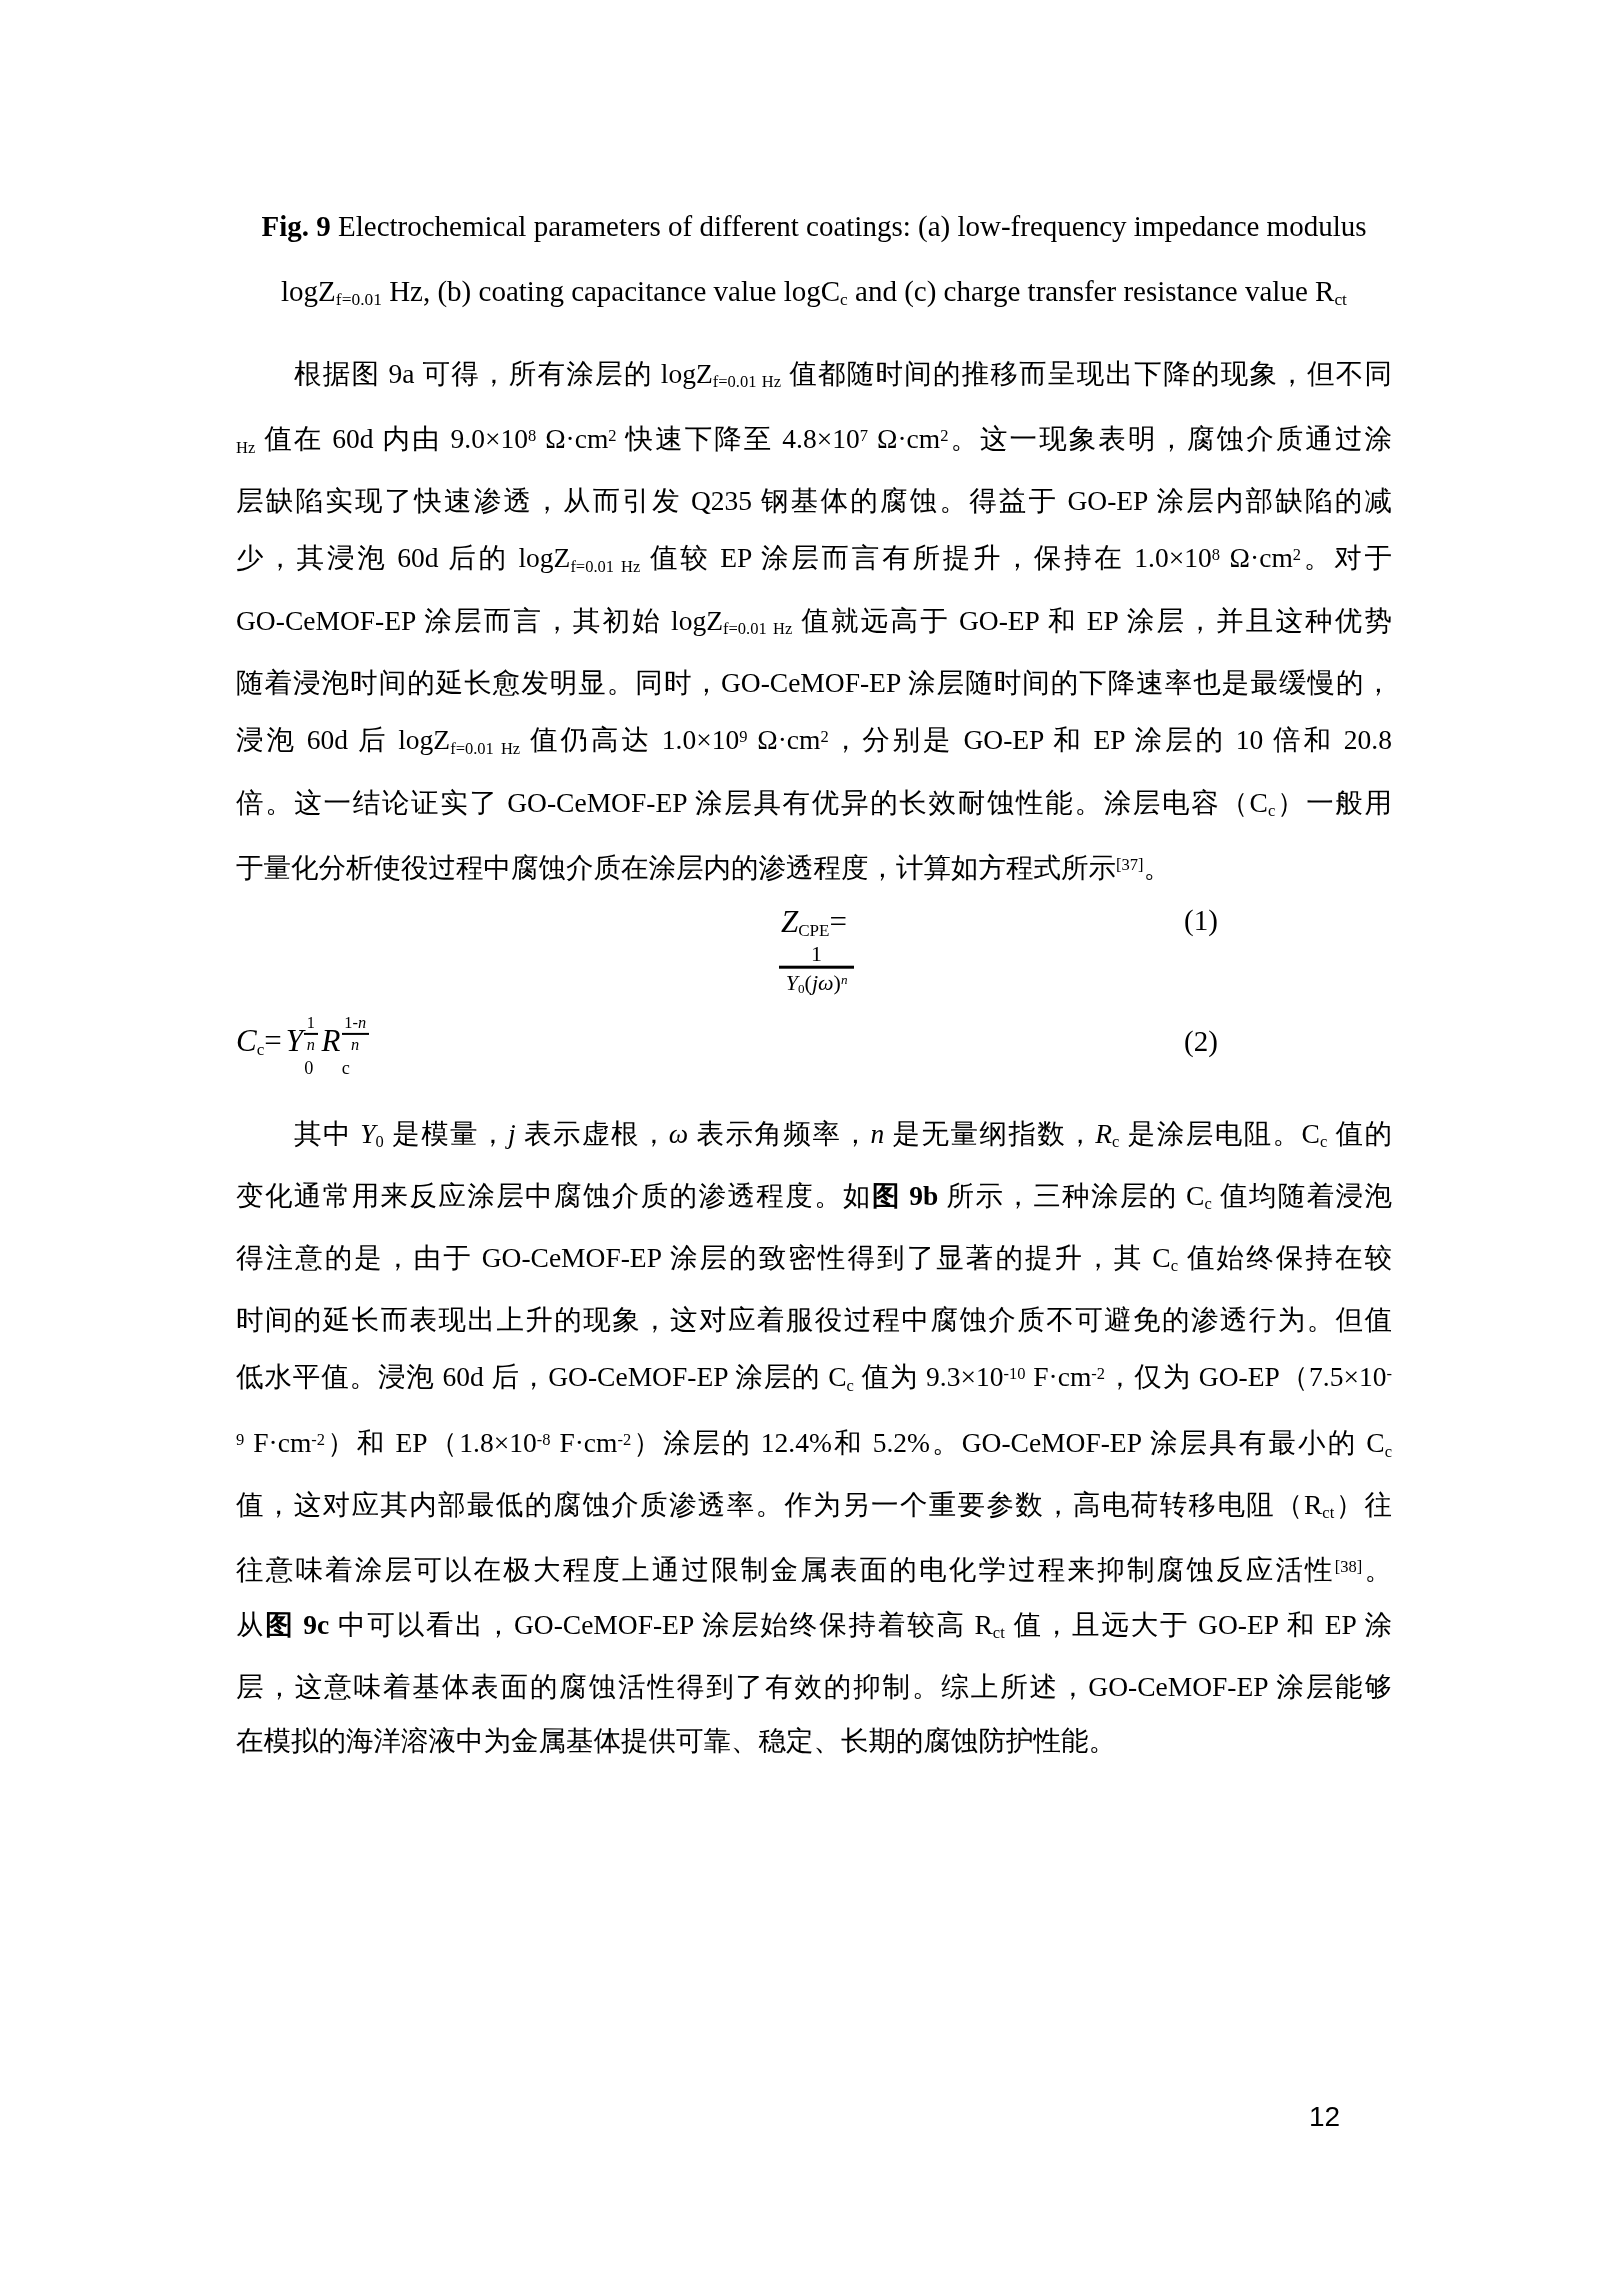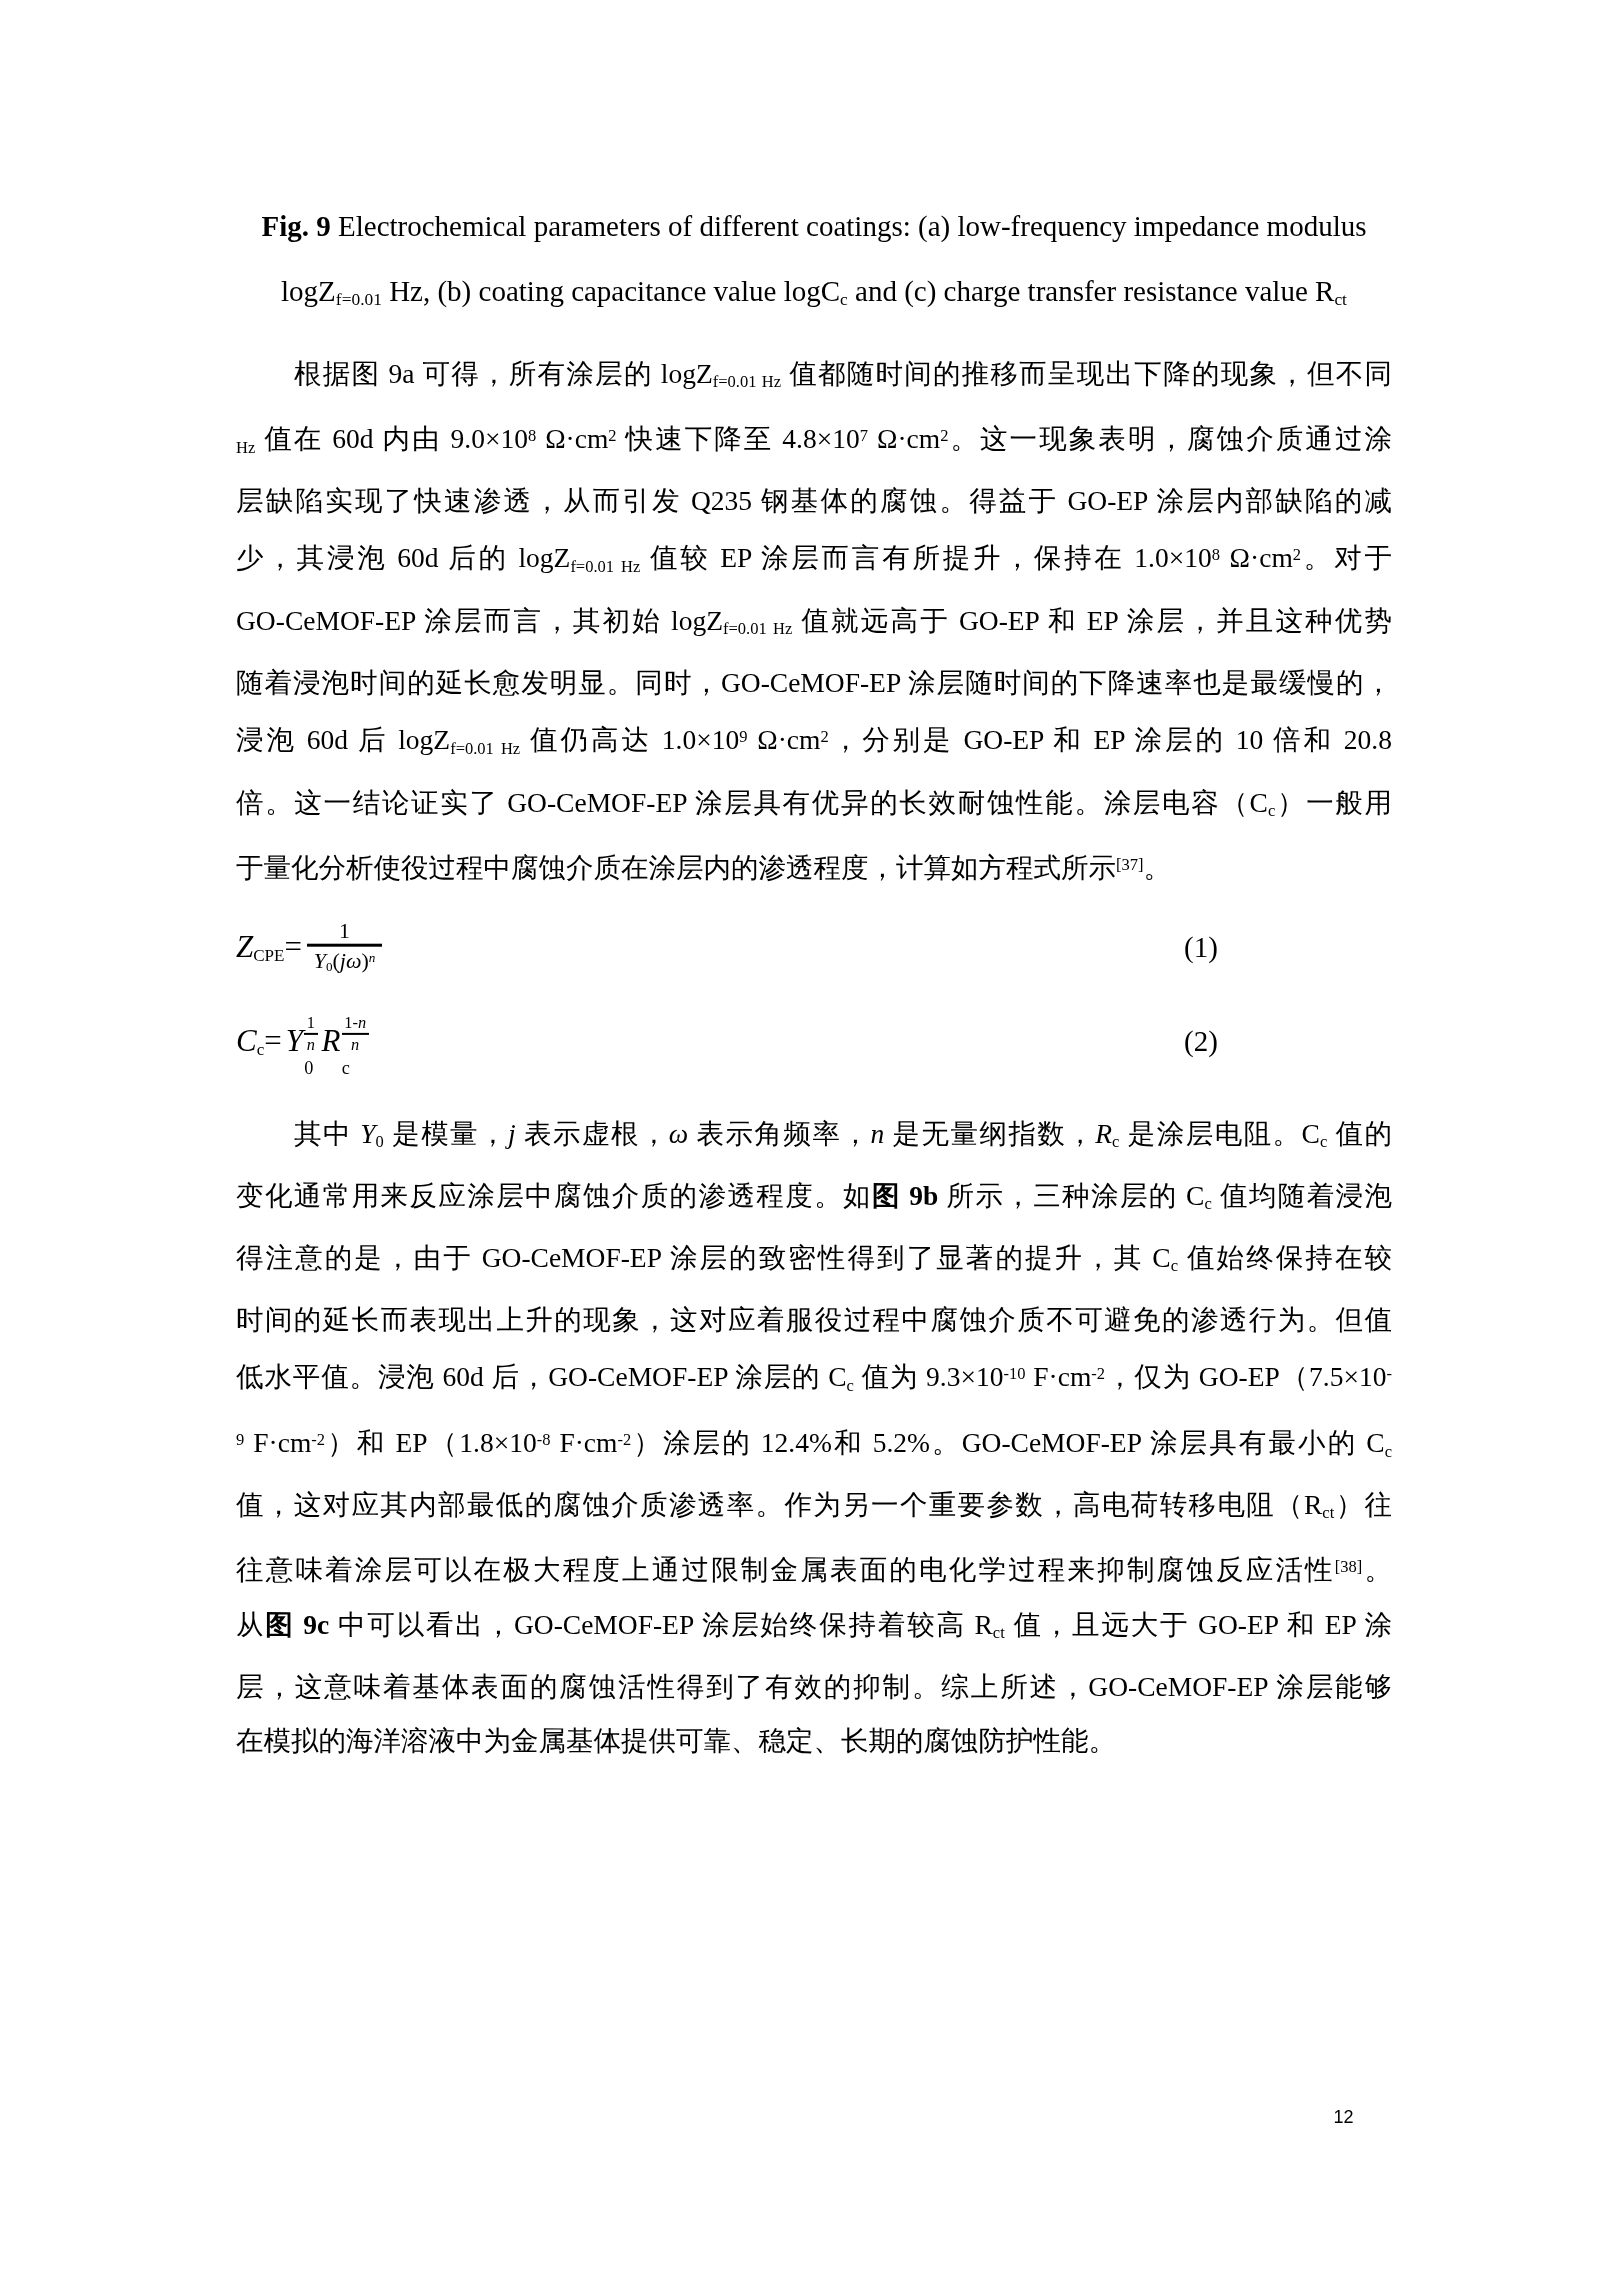--- a/index.html
+++ b/index.html
@@ -39,21 +39,21 @@
   .para .line.indent { text-indent: 58px; }
   sub { font-size: 0.60em; vertical-align: -0.25em; }
   sup { font-size: 0.60em; vertical-align: 0.45em; }
   
   .equation {
     position: relative;
     display: flex;
     align-items: center;
     font-size: 29px;
   }
-  .eq1 { height: 86px; margin-top: 9.2px; }
+  .eq1 { height: 86px; margin-top: 9.2px; flex-direction: column; }
   .eq2 { height: 102px; }
   .eq-lhs { font-size: 31px; }
   .eq-lhs sub { font-size: 0.55em; }
   .frac {
     display: inline-flex;
     flex-direction: column;
     align-items: center;
     font-size: 22px;
     line-height: 1.15;
     margin-left: 5.2px;
@@ -85,23 +85,23 @@
   .eq-label {
     position: absolute;
     left: 948px;
     font-size: 29px;
   }
   .page-number {
     position: absolute;
     top: 2102px;
     left: 1309px;
     width: 69px;
-    text-align: center;
+    text-align: left;
     font-family: "Liberation Sans", "DejaVu Sans", sans-serif;
-    font-size: 18px;
+    font-size: 28px;
     line-height: 30px;
   }
   i { font-style: italic; }
   b { font-weight: bold; }
 </style>
 </head>
 <body>
 
 <div class="page">
   <div class="content">

